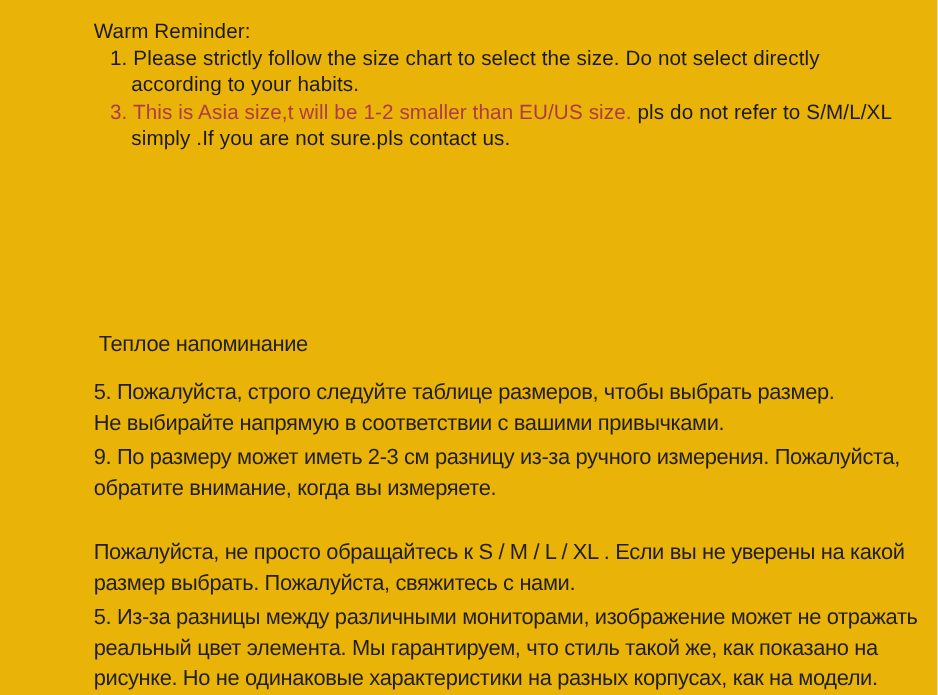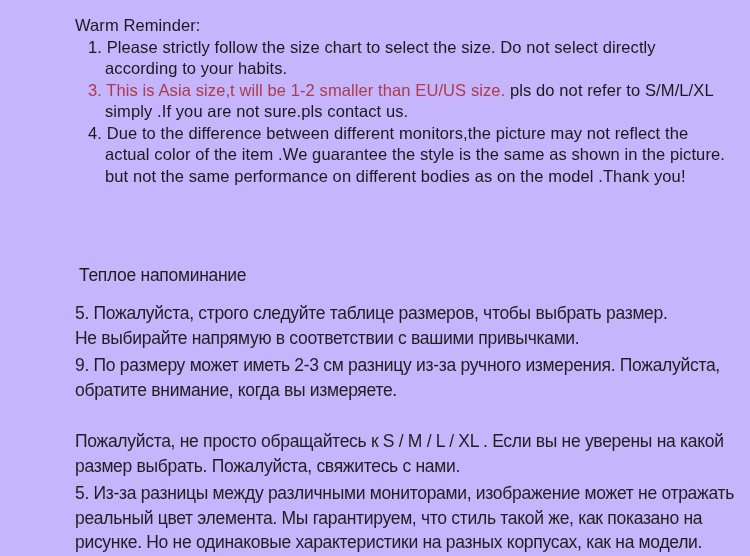--- a/index.html
+++ b/index.html
@@ -4,21 +4,21 @@
 <style>
   html, body {
     margin: 0;
     padding: 0;
     background: #ffffff;
   }
   .page {
     position: relative;
     width: 750px;
     height: 556px;
-    background: #c4b5fd;
+    background: #eab308;
     overflow: hidden;
     font-family: "Liberation Sans", sans-serif;
   }
   
   .en-section {
     position: absolute;
     left: 75px;
     top: 15px;
     width: 668px;
     color: #1a1a1a;
@@ -71,23 +71,20 @@
 <body>
 
 <div class="page">
 
   <section class="en-section">
     <p class="en-title">Warm Reminder:</p>
     <p class="en-item">1. Please strictly follow the size chart to select the size. Do not select directly
 according to your habits.</p>
     <p class="en-item"><span class="en-red">3. This is Asia size,t will be 1-2 smaller than EU/US size.</span><span> pls do not refer to S/M/L/XL
 simply .If you are not sure.pls contact us.</span></p>
-    <p class="en-item">4. Due to the difference between different monitors,the picture may not reflect the
-actual color of the item .We guarantee the style is the same as shown in the picture.
-but not the same performance on different bodies as on the model .Thank you!</p>
   </section>
 
   <section class="ru-section">
     <p class="ru-title">Теплое напоминание</p>
     <p class="ru-item">5. Пожалуйста, строго следуйте таблице размеров, чтобы выбрать размер.
 Не выбирайте напрямую в соответствии с вашими привычками.</p>
     <p class="ru-item">9. По размеру может иметь 2-3 см разницу из-за ручного измерения. Пожалуйста,
 обратите внимание, когда вы измеряете.</p>
     <p class="ru-item"><span>
 Пожалуйста, не просто обращайтесь к S / M / L / XL . Если вы не уверены на какой

